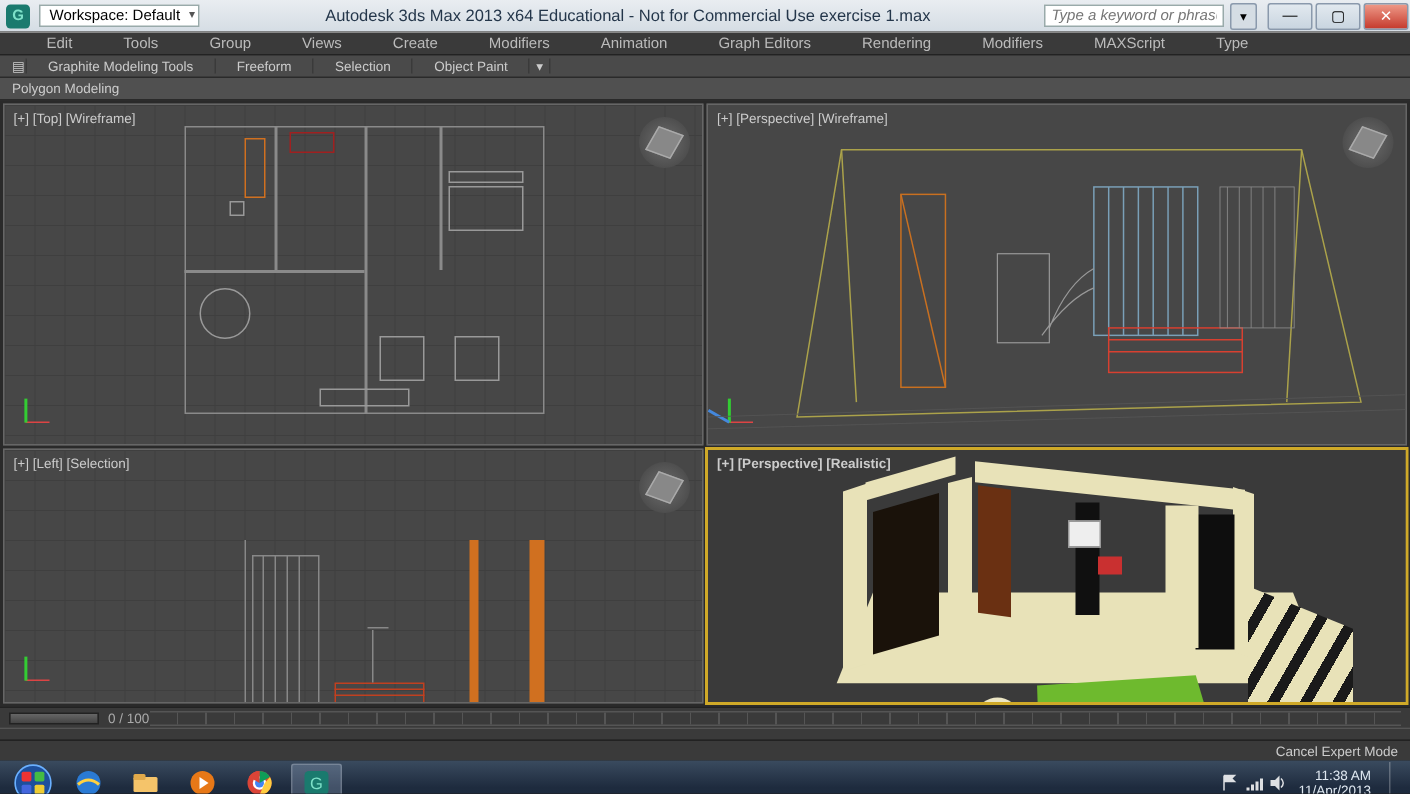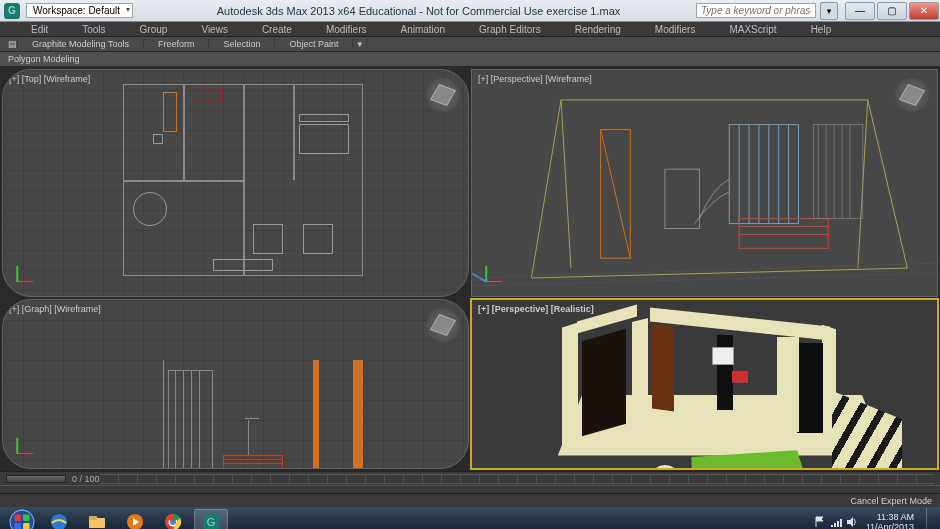--- a/index.html
+++ b/index.html
@@ -82,21 +82,20 @@
   .task-item.active { background: rgba(180,200,230,0.25); box-shadow: inset 0 0 0 1px rgba(255,255,255,0.2); }
   .systray { margin-left: auto; display: flex; align-items: center; gap: 4px; color: #dfe8f1; font-size: 9px; }
   .systray .clock { text-align: right; line-height: 10px; padding: 0 4px; }
   .systray .tray-icn { width: 12px; height: 12px; opacity: .85; }
   .show-desktop { width: 10px; height: 28px; border-left: 1px solid rgba(255,255,255,.25); margin-left: 4px; }
 
   .grid-bg { background-image:
     linear-gradient(#3f3f3f 1px, transparent 1px),
     linear-gradient(90deg, #3f3f3f 1px, transparent 1px);
     background-size: 20px 20px;
-    border-radius: 29px;
   }
 </style>
 </head>
 <body>
 
 <div class="win-titlebar">
   <div class="app-icon">G</div>
   <div class="workspace-sel">Workspace: Default</div>
   <div class="title-text">Autodesk 3ds Max 2013 x64   Educational - Not for Commercial Use   exercise 1.max</div>
   <input class="search-box" placeholder="Type a keyword or phrase" style="">
@@ -113,21 +112,21 @@
   <span>Tools</span>
   <span>Group</span>
   <span>Views</span>
   <span>Create</span>
   <span>Modifiers</span>
   <span>Animation</span>
   <span>Graph Editors</span>
   <span>Rendering</span>
   <span>Modifiers</span>
   <span>MAXScript</span>
-  <span>Help</span>
+  <span>Type</span>
 </div>
 
 <div class="ribbon-strip">
   <span class="rib-icon">▤</span>
   <span>Graphite Modeling Tools</span>
   <span>Freeform</span>
   <span>Selection</span>
   <span>Object Paint</span>
   <span class="rib-icon">▾</span>
 </div>
@@ -206,21 +205,21 @@
         </g>
         <g stroke="#555" stroke-width="0.6">
           <line x1="0" y1="210" x2="470" y2="195"></line>
           <line x1="0" y1="218" x2="470" y2="205"></line>
         </g>
       </svg>
     </div>
   </div>
 
   <div class="viewport grid-bg">
-    <div class="vp-label">[+] [Graph] [Wireframe]</div>
+    <div class="vp-label">[+] [Left] [Selection]</div>
     <div class="vp-cube"></div>
     <div class="vp-axis">
       <div class="ax x"></div>
         <div class="ax y"></div>
     </div>
     <div class="leftview">
       <div class="ln" style="left:0;top:0;width:1px;height:120px;"></div>
 
       <div class="lno" style="left:150px;top:0;width:6px;height:120px;"></div>
       <div class="lno" style="left:190px;top:0;width:10px;height:120px;"></div>

